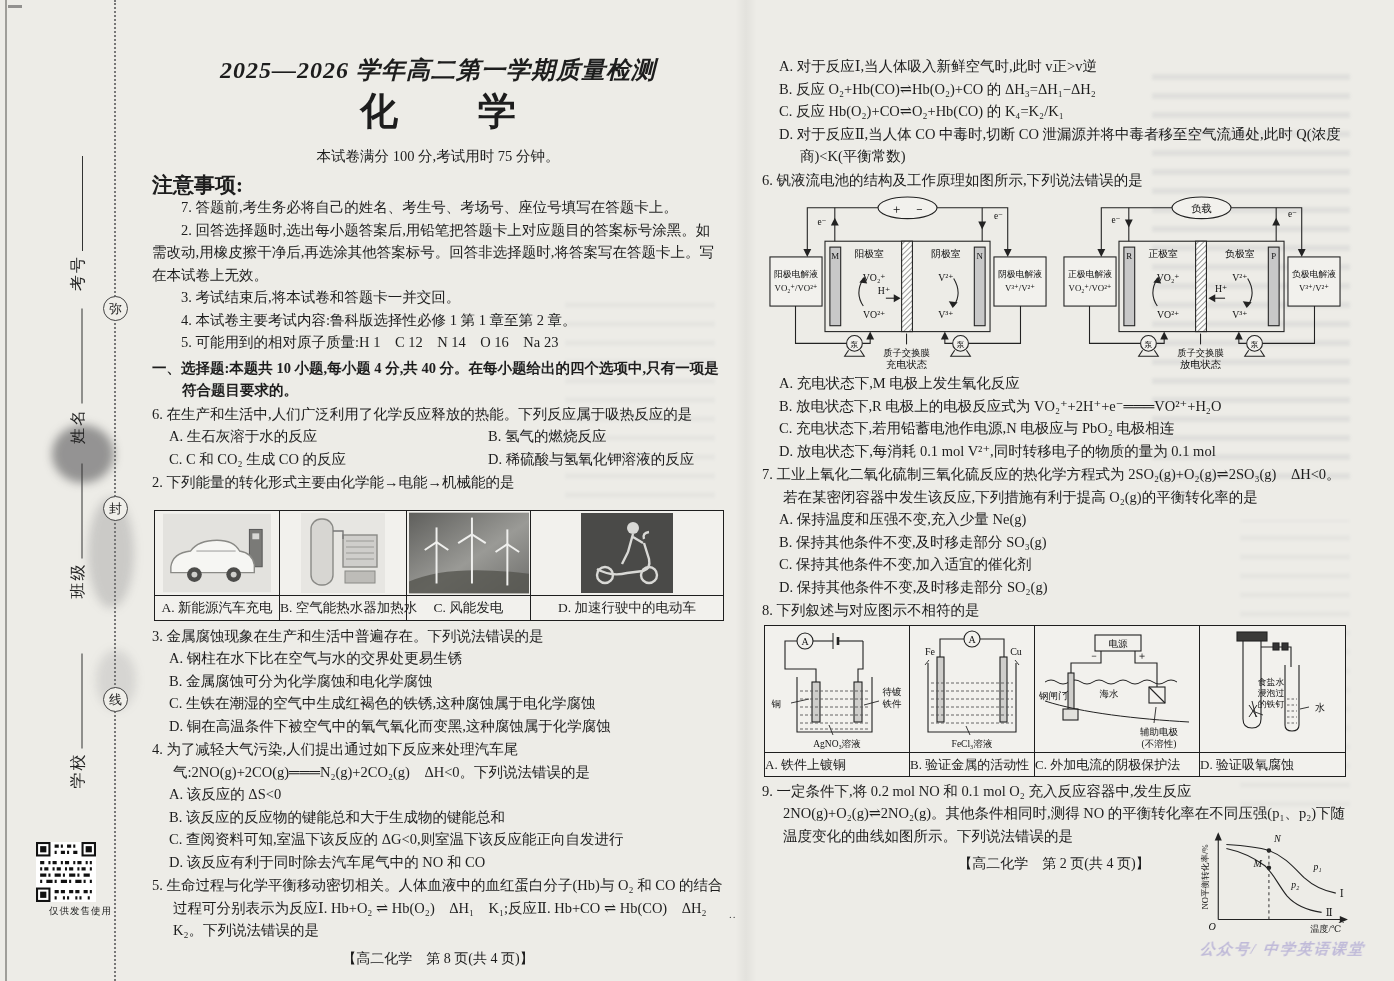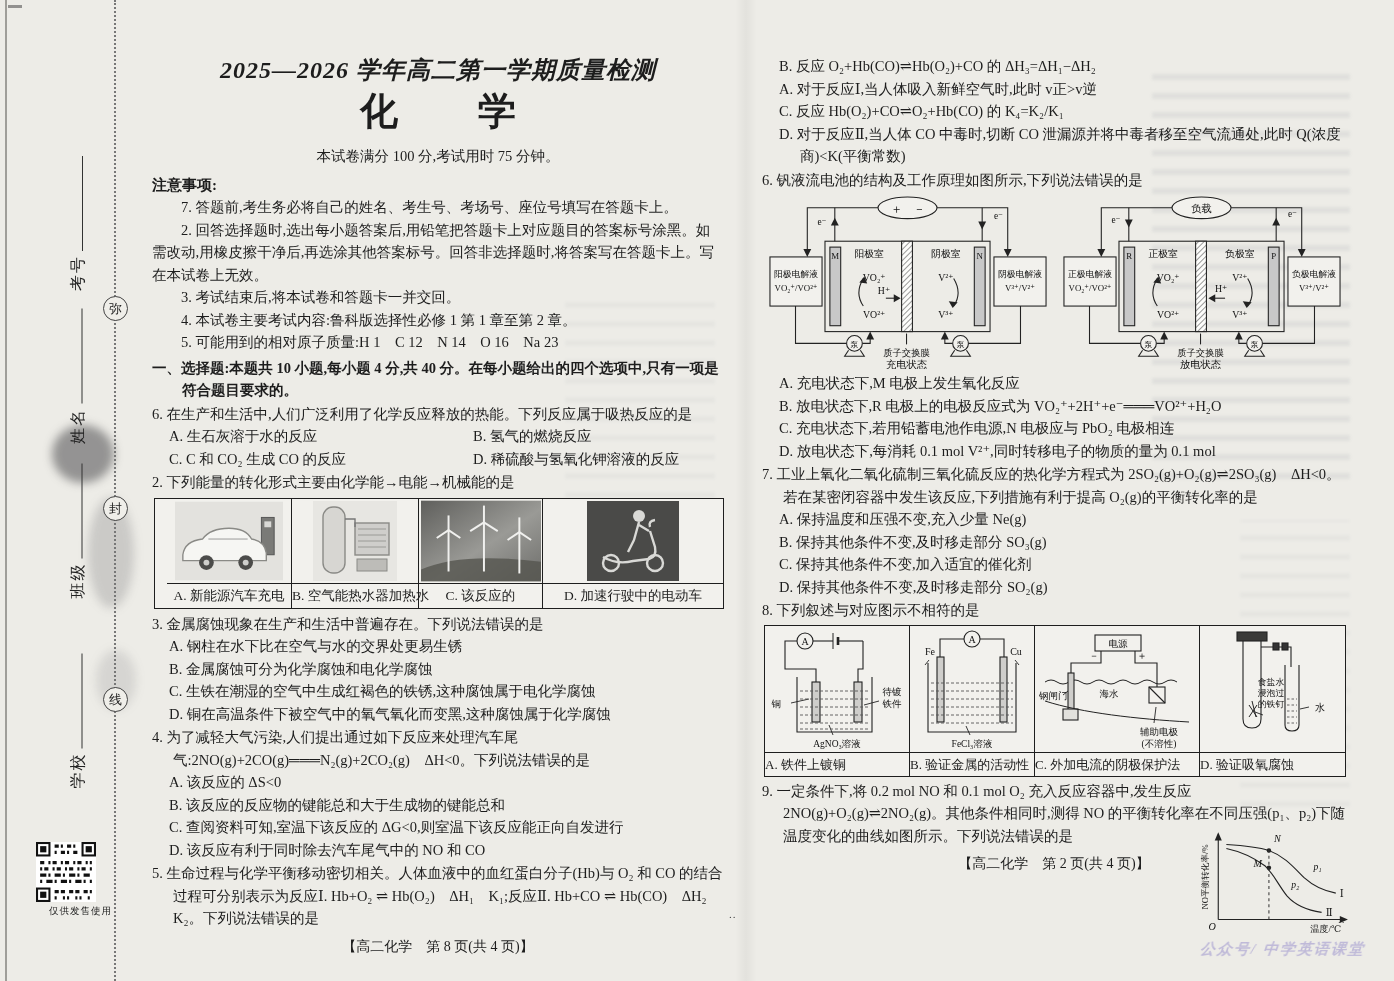--- a/index.html
+++ b/index.html
@@ -26,31 +26,31 @@
   #seal-1{top:296px;} #seal-2{top:496px;} #seal-3{top:687px;}
   #qr{position:absolute;left:36px;top:842px;}
   #qr-caption{position:absolute;left:20px;top:905px;width:92px;text-align:right;font-size:9.5px;color:#222;letter-spacing:1px;}
   
   .page{position:absolute;top:55px;font-size:14.5px;line-height:22.5px;}
   #page1{left:152px;width:572px;}
   #page2{left:762px;width:584px;}
   .t1{font-size:24px;line-height:30px;font-weight:bold;font-style:italic;text-align:center;letter-spacing:1px;margin:0;}
   .t2{display:flex;justify-content:center;gap:80px;font-size:38px;line-height:48px;font-weight:bold;margin:2px 0 0 0;}
   .exam-info{text-align:center;margin:10px 0 0 0;}
-  .notes-header{font-weight:bold;font-size:15px;margin:6px 0 0 0;}
+  .notes-header{font-weight:bold;font-size:21px;margin:6px 0 0 0;}
   p{margin:0;}
   .note{text-indent:2em;}
   .section{font-weight:bold;padding-left:30px;text-indent:-30px;margin-top:3px;}
   .q{padding-left:21px;text-indent:-21px;margin-top:1px;}
   .opt{margin-left:17px;padding-left:21px;text-indent:-21px;}
-  .opt2col{display:flex;margin-left:17px;}
+  .opt2col{display:flex;margin-left:17px;gap:15px;}
   .opt2col .c1{flex:0 0 283px;padding-left:21px;text-indent:-21px;}
   .opt2col .c2{flex:1;padding-left:21px;text-indent:-21px;}
   
-  .imgtable{display:grid;grid-template-columns:125px 127px 124px 1fr;border:1.6px solid #1e1e1e;margin:4px 0 4px 2px;background:#f2f1ed;padding-left:12px;}
+  .imgtable{display:grid;grid-template-columns:125px 127px 124px 1fr;border:1.6px solid #1e1e1e;margin:16px 0 4px 2px;background:#f2f1ed;}
   .imgcell{border-right:1.4px solid #1e1e1e;display:flex;flex-direction:column;}
   .imgcell:last-child{border-right:none;}
   .photo{height:84px;display:flex;align-items:center;justify-content:center;}
   .imgcap{border-top:1.4px solid #1e1e1e;height:24px;line-height:24px;text-align:center;font-size:13.5px;white-space:nowrap;}
   
   .diagrow{display:flex;gap:14px;margin:3px 0 3px 6px;}
   .battery{flex:0 0 auto;}
   svg text{font-family:"Liberation Serif","DejaVu Serif",serif;fill:#111;}
   
   .q8table{display:grid;grid-template-columns:145px 125px 165px 1fr;border:1.6px solid #1e1e1e;margin:3px 0 3px 2px;background:#f2f1ed;}
@@ -213,21 +213,21 @@
               <line x1="64" y1="22" x2="64" y2="5"></line>
               <line x1="64" y1="22" x2="78" y2="31"></line>
               <line x1="64" y1="22" x2="50" y2="31"></line>
             <line x1="100" y1="32" x2="100" y2="74"></line>
               <line x1="100" y1="32" x2="100" y2="17"></line>
               <line x1="100" y1="32" x2="112" y2="40"></line>
               <line x1="100" y1="32" x2="88" y2="40"></line>
           </g>
         </svg>
       </div>
-      <div class="imgcap">C. 该反应的</div>
+      <div class="imgcap">C. 风能发电</div>
     </div>
     <div class="imgcell">
       <div class="photo">
         <svg width="92" height="80" viewBox="0 0 92 80">
           <rect width="92" height="80" fill="#4a4a48"></rect>
           <g stroke="#d9d9d6" stroke-width="2.4" fill="none">
             <circle cx="24" cy="62" r="8"></circle>
               <circle cx="68" cy="62" r="8"></circle>
             <path d="M16,56 q14,8 30,4 l16,-2 q8,-2 6,-12 l-5,-16"></path>
             <path d="M63,26 q-2,-6 5,-7"></path>
@@ -251,22 +251,22 @@
   <p class="opt">B. 该反应的反应物的键能总和大于生成物的键能总和</p>
   <p class="opt">C. 查阅资料可知,室温下该反应的 ΔG&lt;0,则室温下该反应能正向自发进行</p>
   <p class="opt">D. 该反应有利于同时除去汽车尾气中的 NO 和 CO</p>
 
   <p class="q">5. 生命过程与化学平衡移动密切相关。人体血液中的血红蛋白分子(Hb)与 O₂ 和 CO 的结合过程可分别表示为反应Ⅰ. Hb+O₂ ⇌ Hb(O₂)　ΔH₁　K₁;反应Ⅱ. Hb+CO ⇌ Hb(CO)　ΔH₂　K₂。下列说法错误的是</p>
 
   <p class="footer">【高二化学　第 8 页(共 4 页)】</p>
 </div>
 
 <div class="page" id="page2">
+  <p class="opt">A. 对于反应Ⅰ,当人体吸入新鲜空气时,此时 v正&gt;v逆</p>
   <p class="opt">B. 反应 O₂+Hb(CO)⇌Hb(O₂)+CO 的 ΔH₃=ΔH₁−ΔH₂</p>
-  <p class="opt">A. 对于反应Ⅰ,当人体吸入新鲜空气时,此时 v正&gt;v逆</p>
   <p class="opt">C. 反应 Hb(O₂)+CO⇌O₂+Hb(CO) 的 K₄=K₂/K₁</p>
   <p class="opt">D. 对于反应Ⅱ,当人体 CO 中毒时,切断 CO 泄漏源并将中毒者移至空气流通处,此时 Q(浓度商)&lt;K(平衡常数)</p>
 
   <p class="q">6. 钒液流电池的结构及工作原理如图所示,下列说法错误的是</p>
 
   <div class="diagrow">
 
     <svg class="battery" width="280" height="175" viewBox="0 0 285 178">
       <defs>
         <pattern id="h1" width="4" height="4" patternUnits="userSpaceOnUse" patternTransform="rotate(45)">

